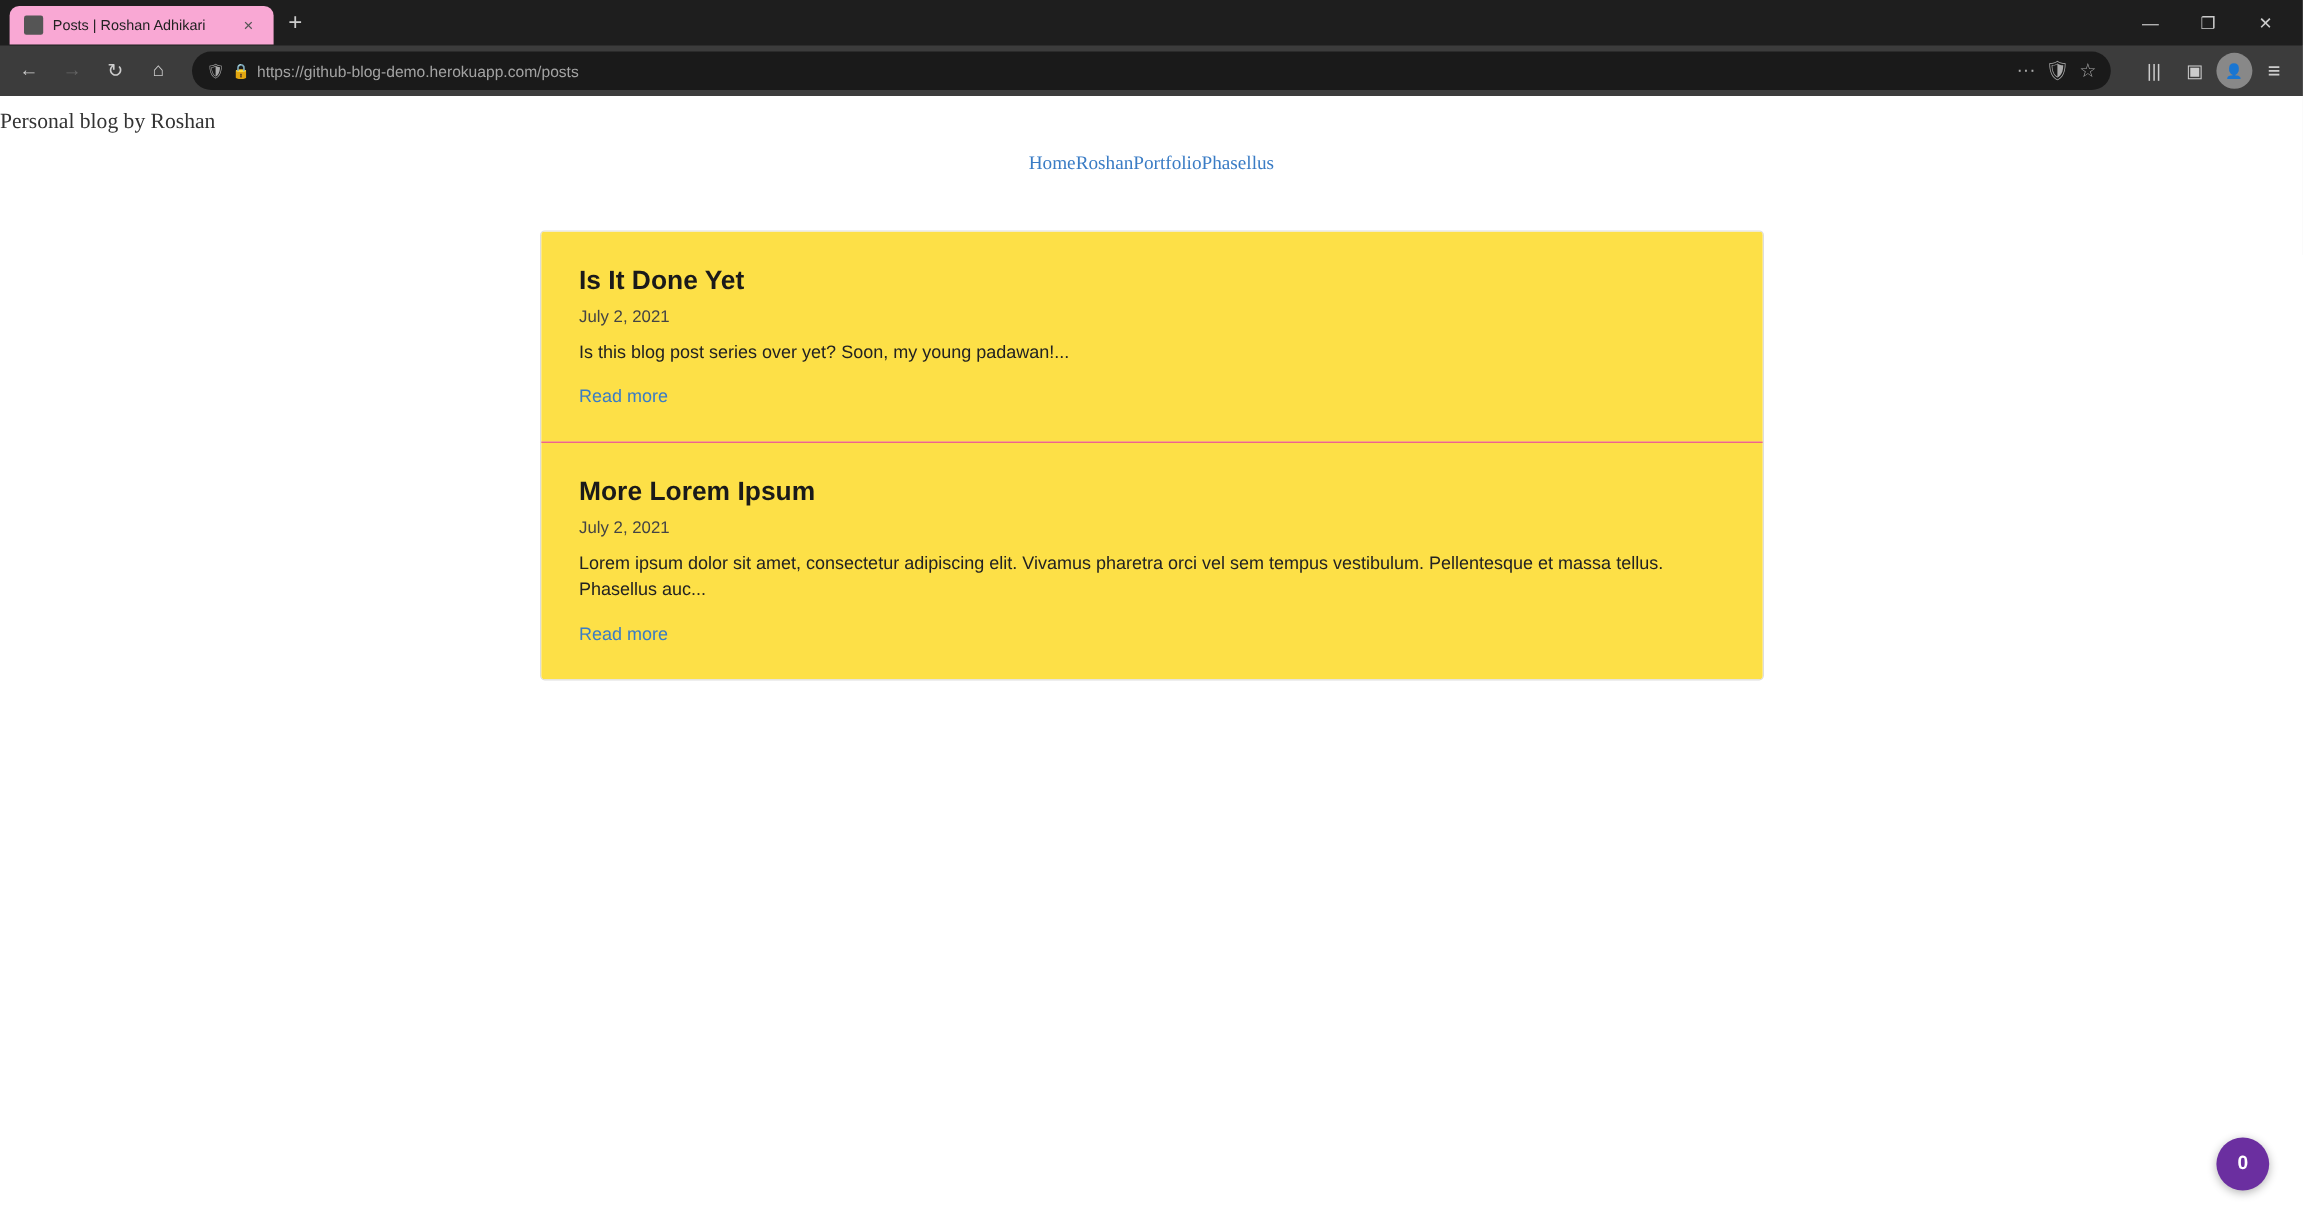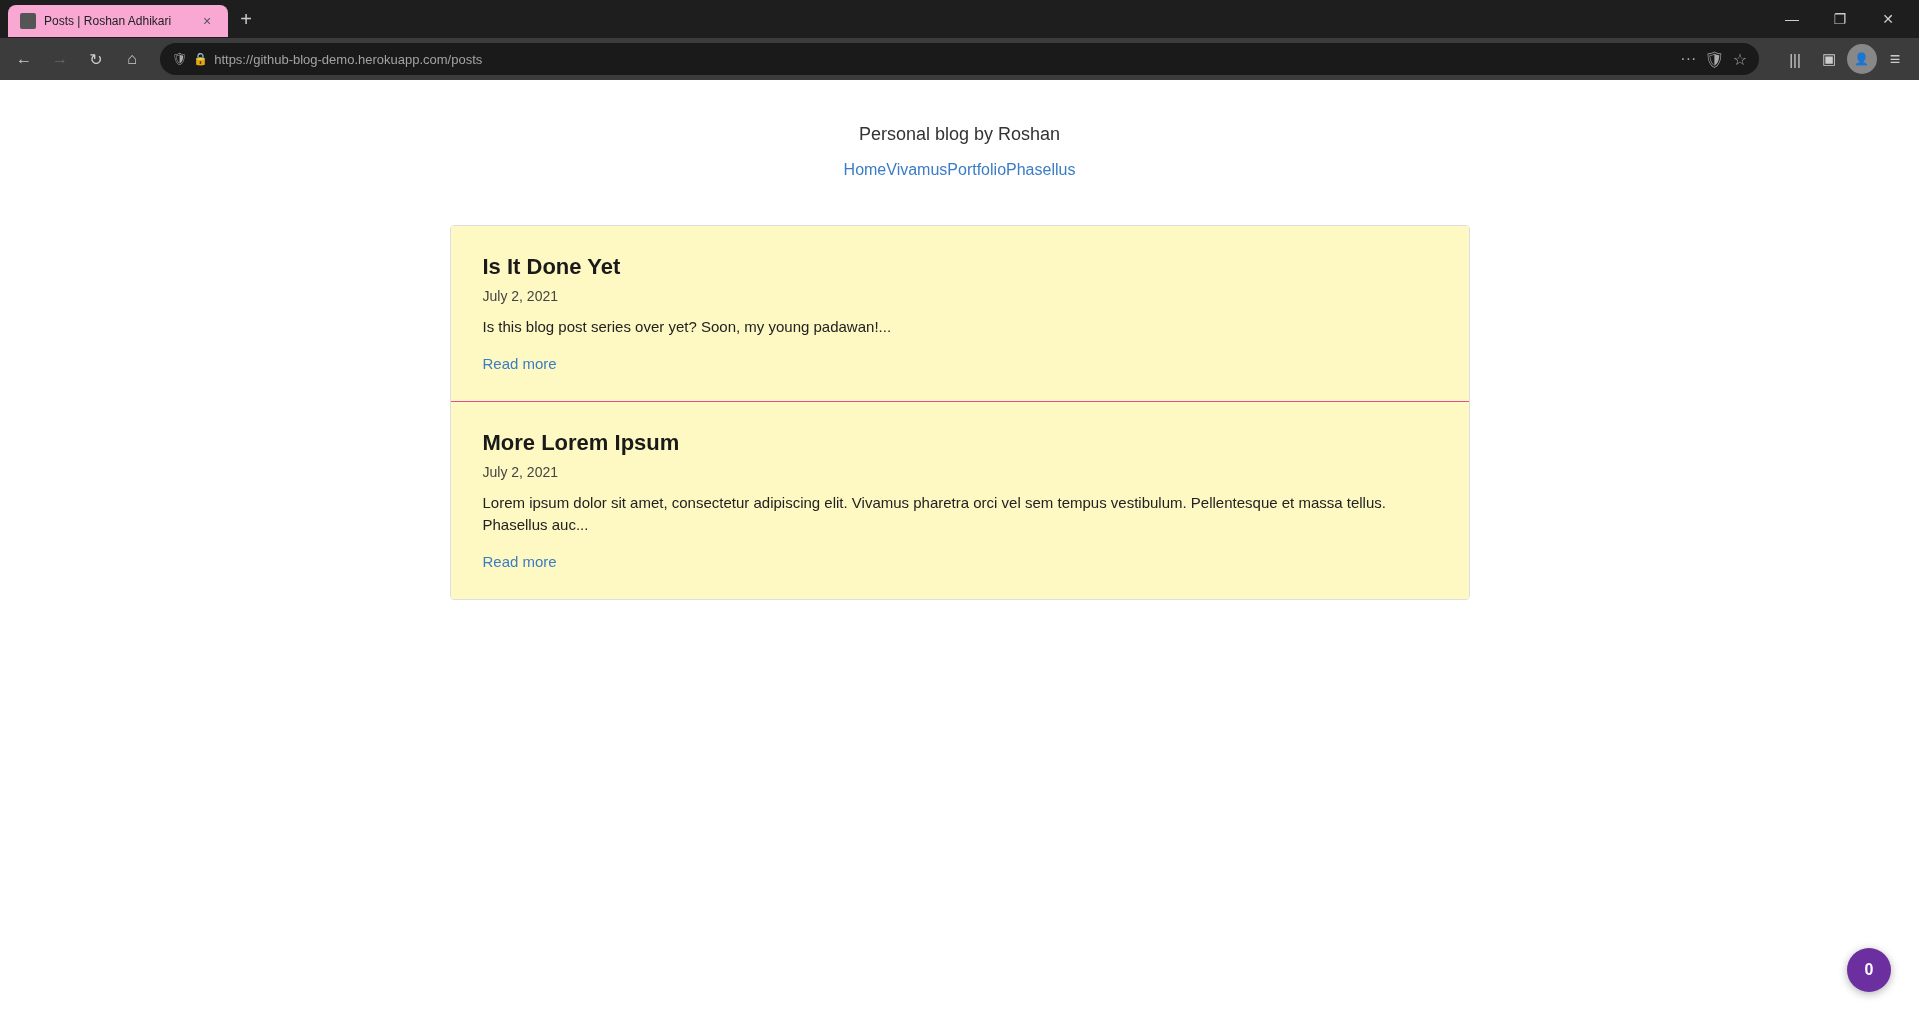--- a/index.html
+++ b/index.html
@@ -201,22 +201,22 @@
     }
 
     
     .page-content {
       background: #ffffff;
       width: 100%;
       min-height: calc(1020px - 80px);
     }
 
     .site-header {
-      text-align: center;
-      padding: 44px 0 10px 0;
+      padding: 11px 0 10px 0;
+      font-family: Liberation Serif, serif;
     }
 
     .site-title {
       font-size: 18px;
       color: #333;
       font-weight: 400;
     }
 
     .site-nav {
       display: flex;
@@ -238,21 +238,21 @@
     }
 
     .posts-card {
       border: 1px solid #ddd;
       border-radius: 4px;
       overflow: hidden;
     }
 
     .post-item {
       padding: 28px 32px;
-      background: #fef9c3;
+      background: #fde047;
     }
 
     .post-item + .post-item {
       border-top: 1px solid #ec4899;
     }
 
     .post-title {
       font-size: 22px;
       font-weight: 700;
       color: #1a1a1a;
@@ -341,21 +341,21 @@
       <div class="toolbar-btn menu-btn">≡</div>
     </div>
   </div>
 </div>
 
 <div class="page-content">
   <header class="site-header">
     <h1 class="site-title">Personal blog by Roshan</h1>
     <nav class="site-nav">
       <a class="nav-link" href="#">Home</a>
-      <a class="nav-link" href="#">Vivamus</a>
+      <a class="nav-link" href="#">Roshan</a>
       <a class="nav-link" href="#">Portfolio</a>
       <a class="nav-link" href="#">Phasellus</a>
     </nav>
   </header>
 
   <main class="posts-container">
     <div class="posts-card">
 
       <article class="post-item">
         <h2 class="post-title">Is It Done Yet</h2>

